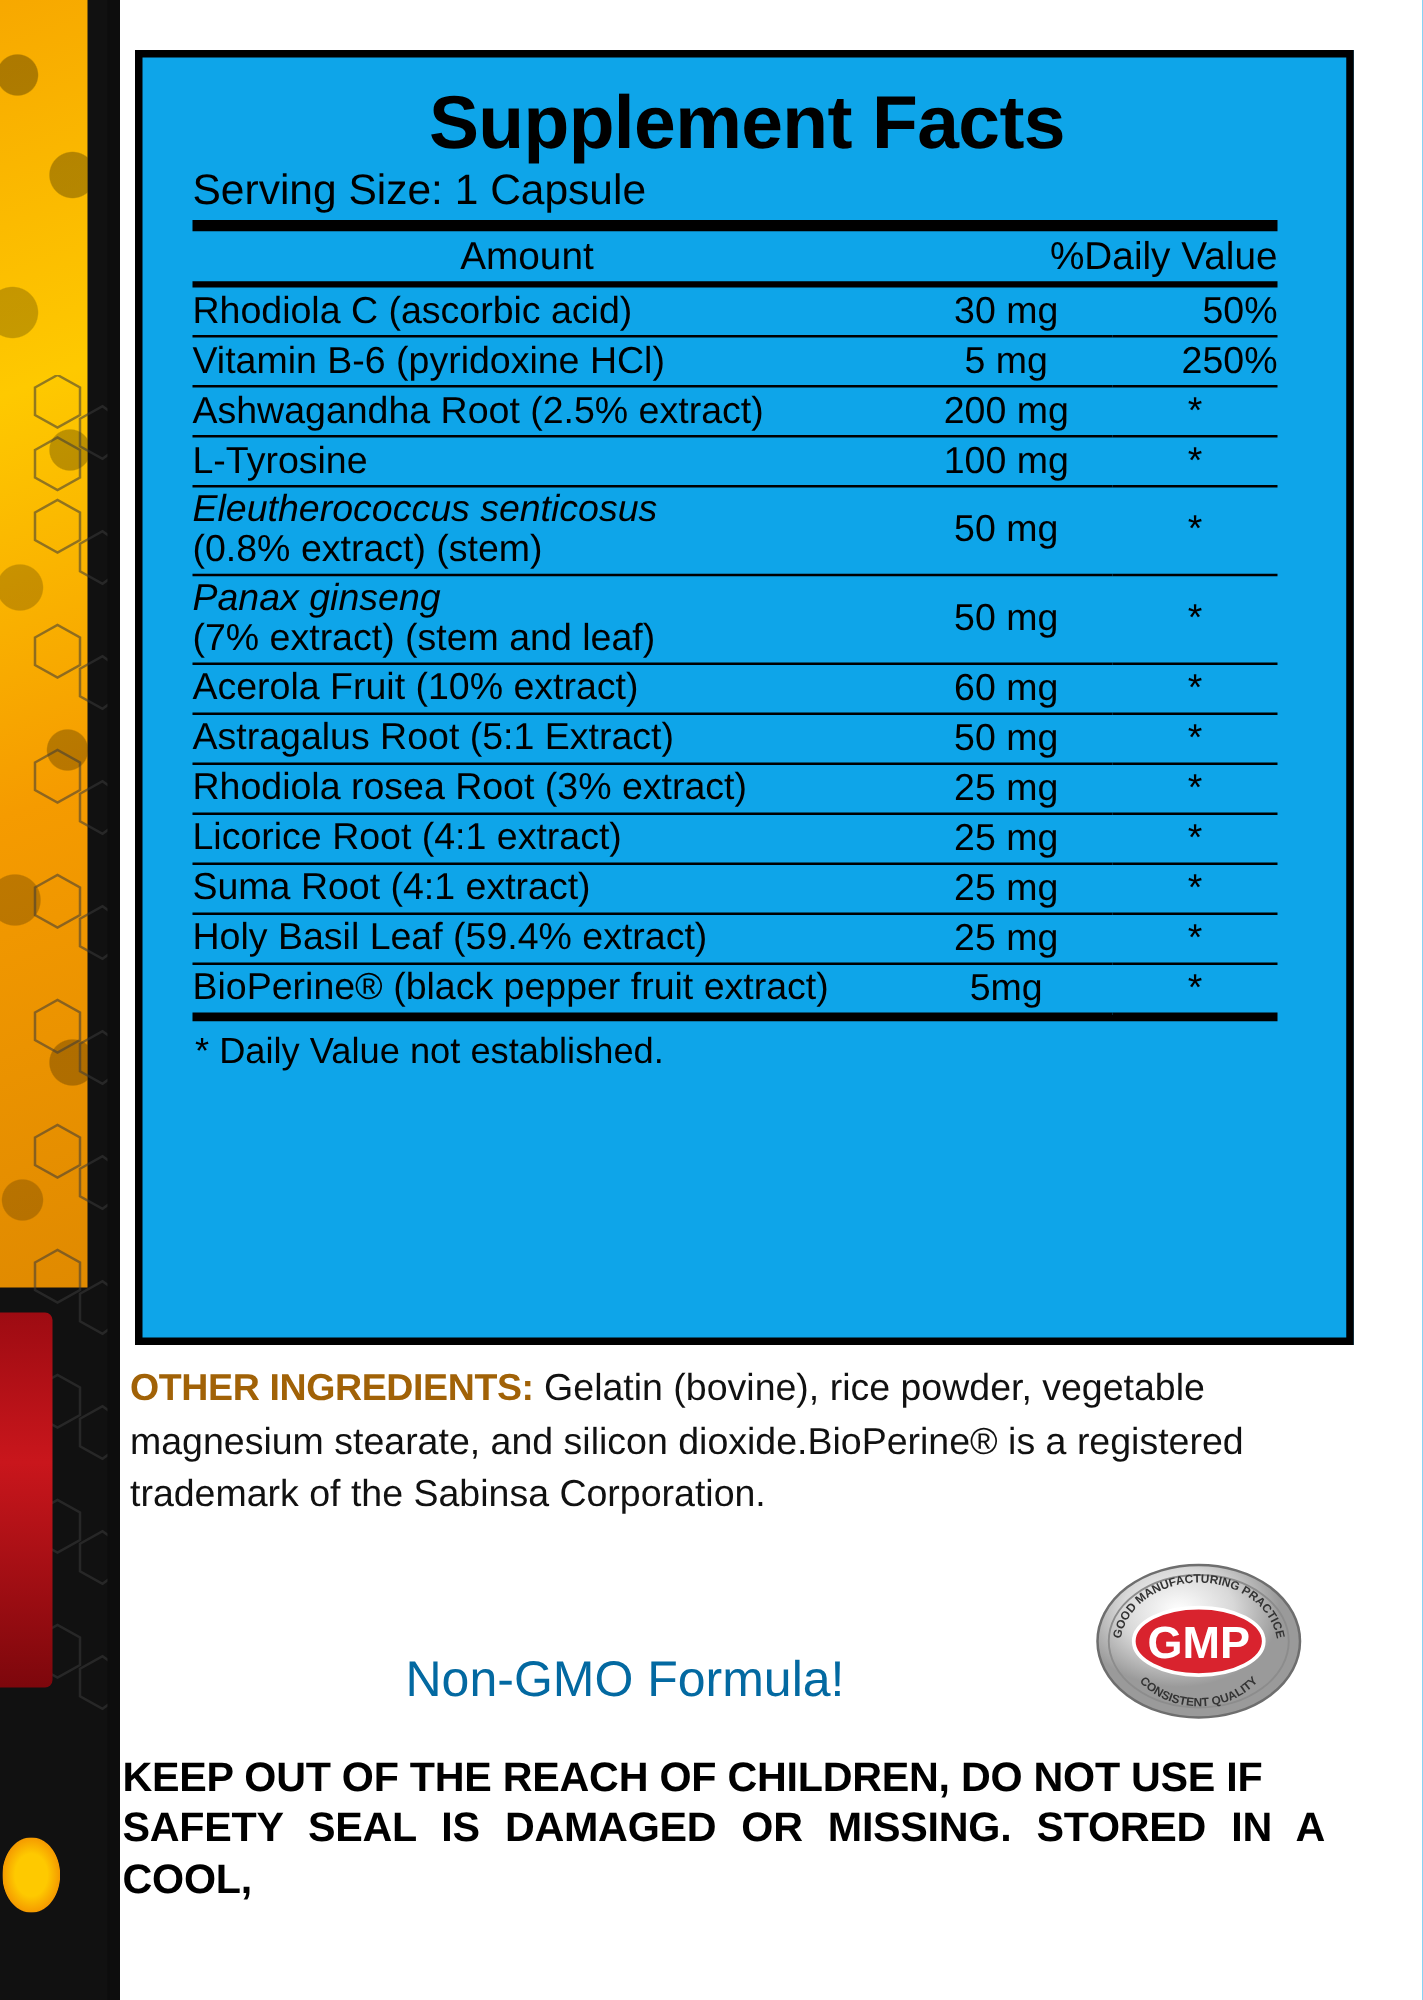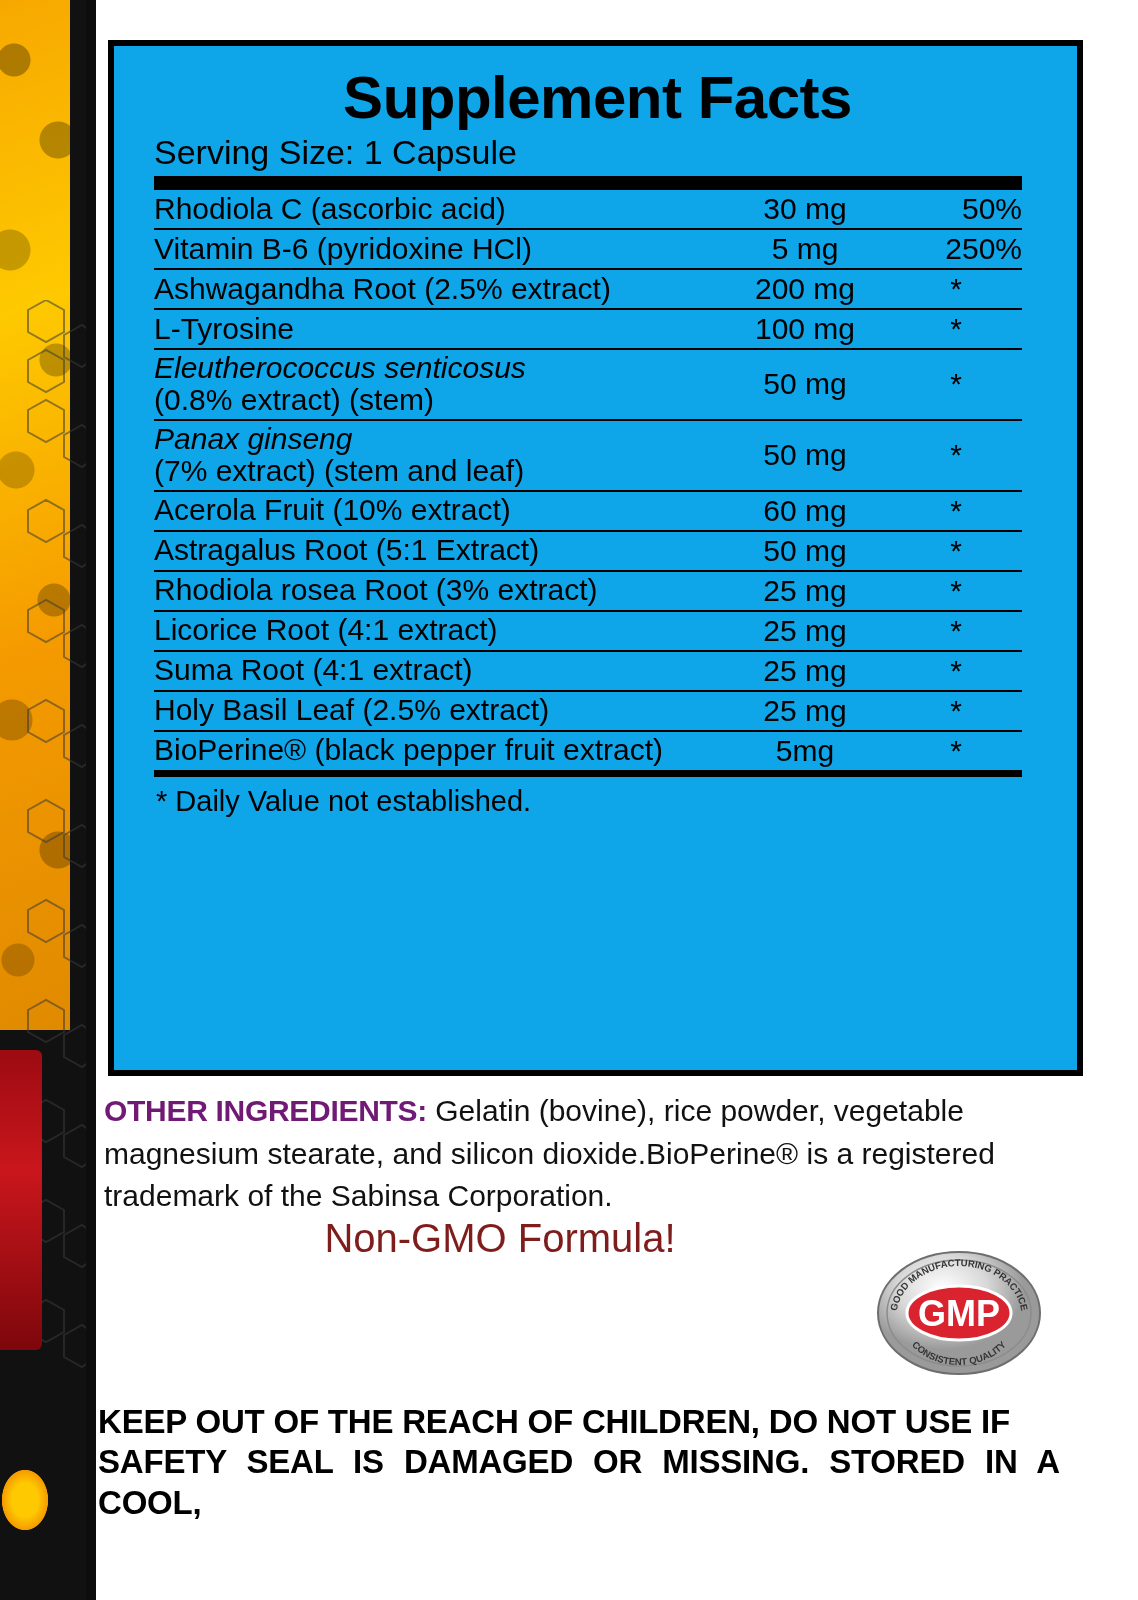--- a/index.html
+++ b/index.html
@@ -118,31 +118,31 @@
   
   #other-ing {
     position: absolute;
     left: 104px; top: 1090px;
     width: 968px;
     font-size: 30px;
     line-height: 1.42;
     color: #111;
   }
   #other-ing .lbl {
-    color: #701a75;
+    color: #a16207;
     font-weight: bold;
     letter-spacing: -0.3px;
   }
   #non-gmo {
     position: absolute;
-    left: 150px; top: 1216px;
+    left: 150px; top: 1322px;
     width: 700px;
     text-align: center;
     font-size: 40px;
-    color: #7f1d1d;
+    color: #0369a1;
   }
 
   
   #gmp-seal {
     position: absolute;
     left: 876px; top: 1250px;
     width: 166px; height: 126px;
   }
 
   
@@ -197,20 +197,29 @@
 </div>
 
 <div id="facts-panel">
 
   <div id="facts-title">Supplement Facts</div>
 
   <div id="serving-size">Serving Size: 1 Capsule</div>
 
   <div class="rule-thick"></div>
 
+  <table class="facts">
+    <tbody>
+      <tr class="head-row">
+        <th class="c-name"></th>
+        <th class="head-amt">Amount</th>
+        <th class="head-dv">%Daily Value</th>
+      </tr>
+    </tbody>
+  </table>
 
   <div class="rule-med"></div>
 
   <table class="facts">
     <tbody>
       <tr class="data-row">
         <td class="c-name">Rhodiola C (ascorbic acid)</td>
         <td class="c-amt">30 mg</td>
         <td class="c-dv">50%</td>
       </tr>
@@ -264,21 +273,21 @@
         <td class="c-name">Licorice Root (4:1 extract)</td>
         <td class="c-amt">25 mg</td>
         <td class="c-dv star">*</td>
       </tr>
       <tr class="data-row">
         <td class="c-name">Suma Root (4:1 extract)</td>
         <td class="c-amt">25 mg</td>
         <td class="c-dv star">*</td>
       </tr>
       <tr class="data-row">
-        <td class="c-name">Holy Basil Leaf (2.5% extract)</td>
+        <td class="c-name">Holy Basil Leaf (59.4% extract)</td>
         <td class="c-amt">25 mg</td>
         <td class="c-dv star">*</td>
       </tr>
       <tr class="data-row">
         <td class="c-name">BioPerine® (black pepper fruit extract)</td>
         <td class="c-amt">5mg</td>
         <td class="c-dv star">*</td>
       </tr>
     </tbody>
   </table>

